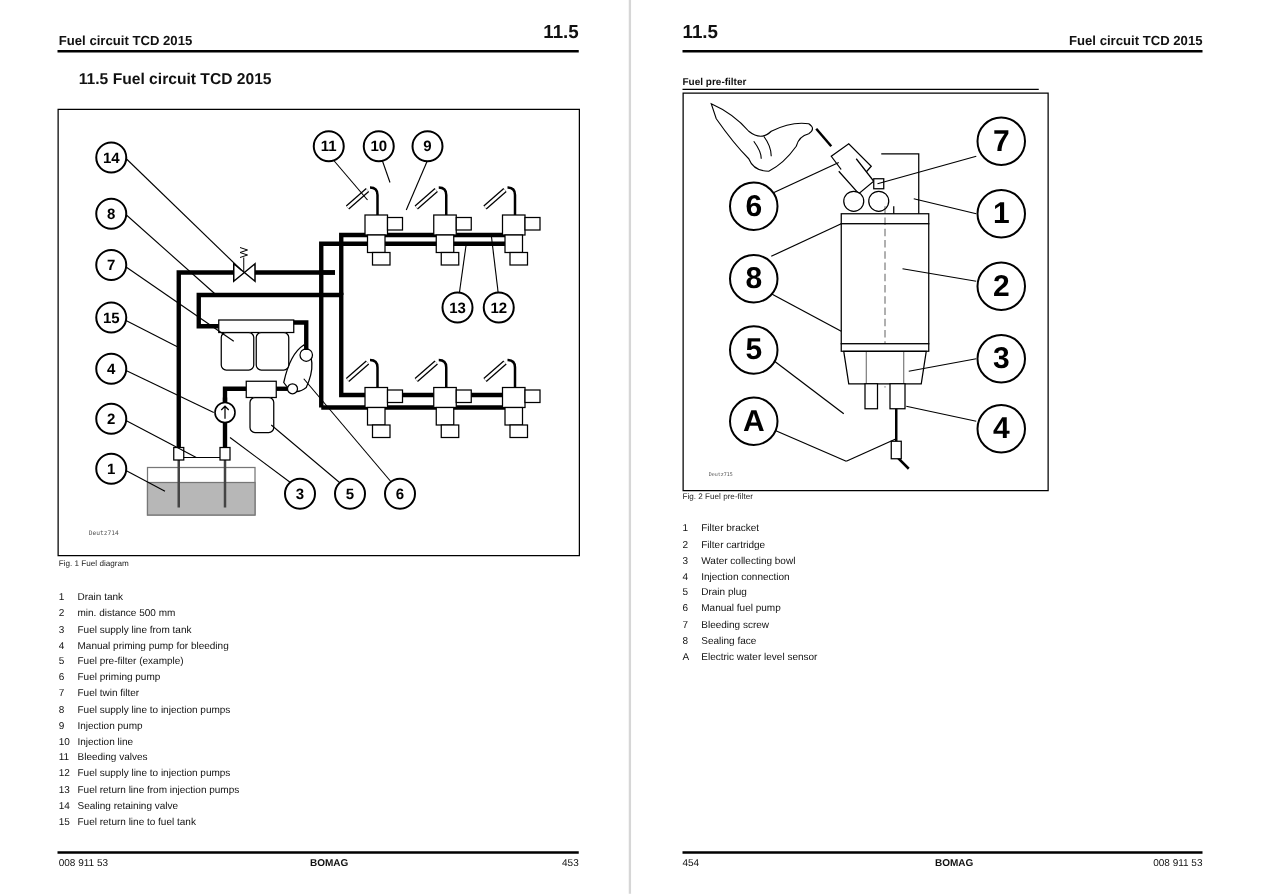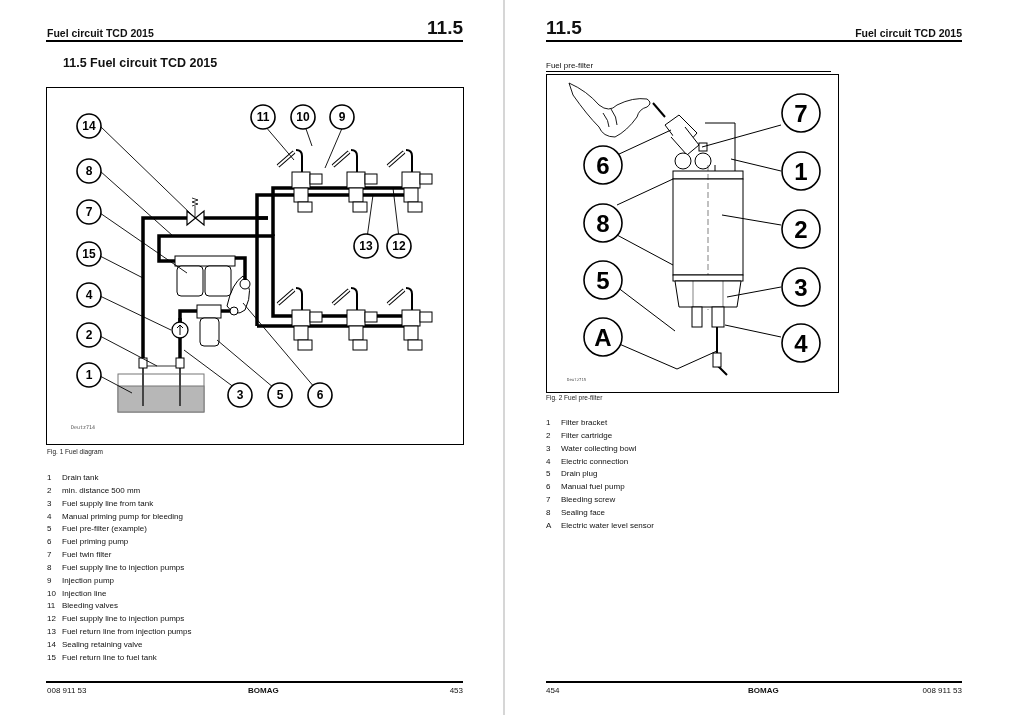--- a/index.html
+++ b/index.html
@@ -7,24 +7,24 @@
     width: 1009px; height: 715px; position: relative; overflow: hidden;
     background: #ffffff;
     font-family: "Liberation Sans", sans-serif; color: #111;
   }
   .page { position: absolute; top: 0; height: 715px; background: #fff; }
   #page-left { left: 0; width: 503px; }
   #page-right { left: 505px; width: 504px; }
   .divider { position: absolute; left: 503px; top: 0; width: 2px; height: 715px; background: #d6d6d6; }
 
   .hdr-small { position: absolute; top: 27px; font-size: 10.5px; font-weight: bold; }
-  .hdr-big { position: absolute; top: 17px; font-size: 19px; font-weight: bold; }
+  .hdr-big { position: absolute; top: 17px; font-size: 15px; font-weight: bold; }
   .hdr-rule { position: absolute; top: 40px; height: 2px; background: #000; }
   .sec-title { position: absolute; top: 56px; left: 47px; font-size: 12.5px; font-weight: bold; margin-left: 16px; }
-  .sub-title { position: absolute; top: 61px; left: 41px; font-size: 8px; font-weight: normal; }
+  .sub-title { position: absolute; top: 61px; left: 41px; font-size: 8px; font-weight: bold; }
   .sub-rule { position: absolute; top: 71px; left: 41px; width: 285px; height: 1px; background: #000; }
 
   .figbox { position: absolute; border: 1.5px solid #000; background: #fff; box-sizing: border-box; }
   .figbox svg { position: absolute; left: 0; top: 0; }
   .fig-code { position: absolute; font-family: "DejaVu Sans Mono", monospace; font-size: 5px; color: #555; }
   .caption { position: absolute; font-size: 6.5px; color: #222; }
 
   .legend { position: absolute; margin: 0; padding: 0; list-style: none; font-size: 8px; line-height: 12.85px; }
   .legend li { display: flex; }
   .legend .num { width: 15px; flex: none; }
@@ -424,21 +424,21 @@
       <li>
         <span class="num">2</span>
         <span>Filter cartridge</span>
       </li>
       <li>
         <span class="num">3</span>
         <span>Water collecting bowl</span>
       </li>
       <li>
         <span class="num">4</span>
-        <span>Electric connection</span>
+        <span>Injection connection</span>
       </li>
       <li>
         <span class="num">5</span>
         <span>Drain plug</span>
       </li>
       <li>
         <span class="num">6</span>
         <span>Manual fuel pump</span>
       </li>
       <li>

